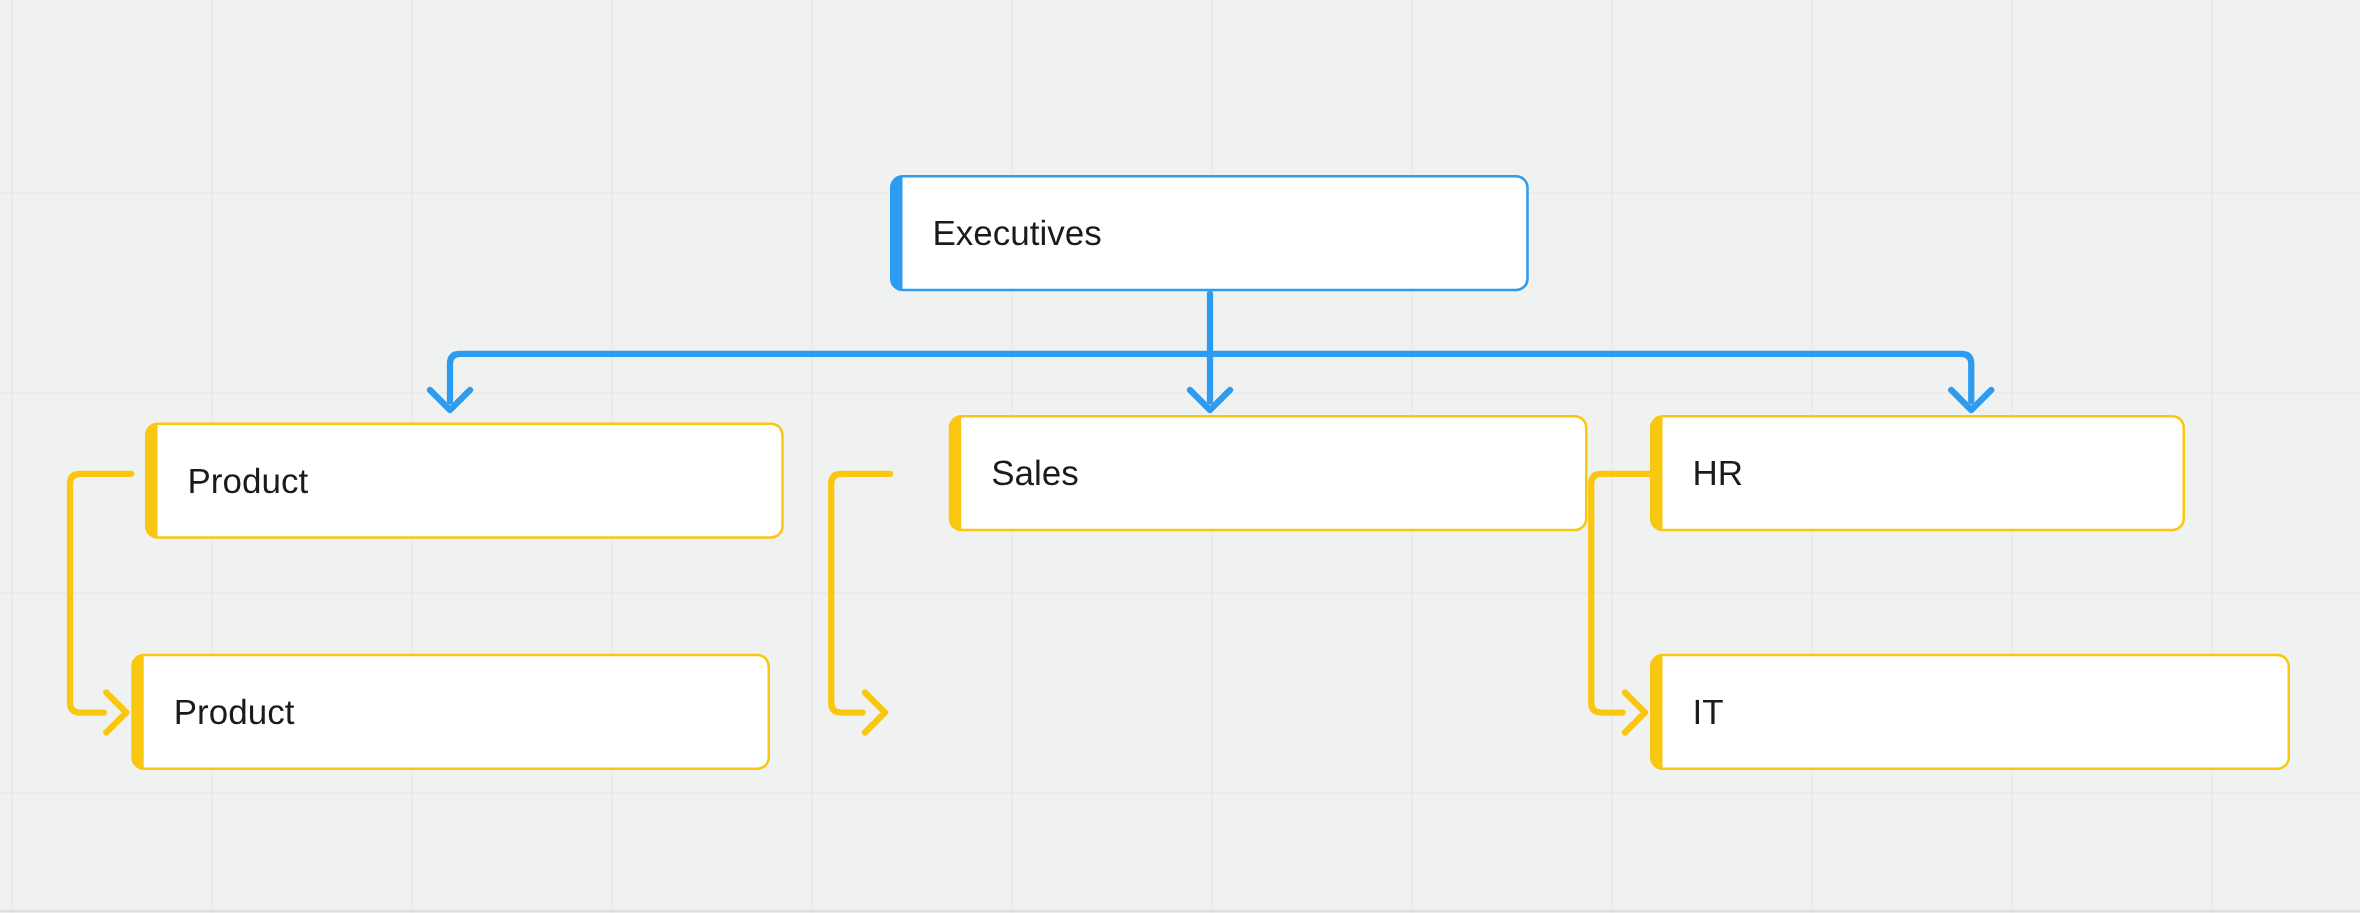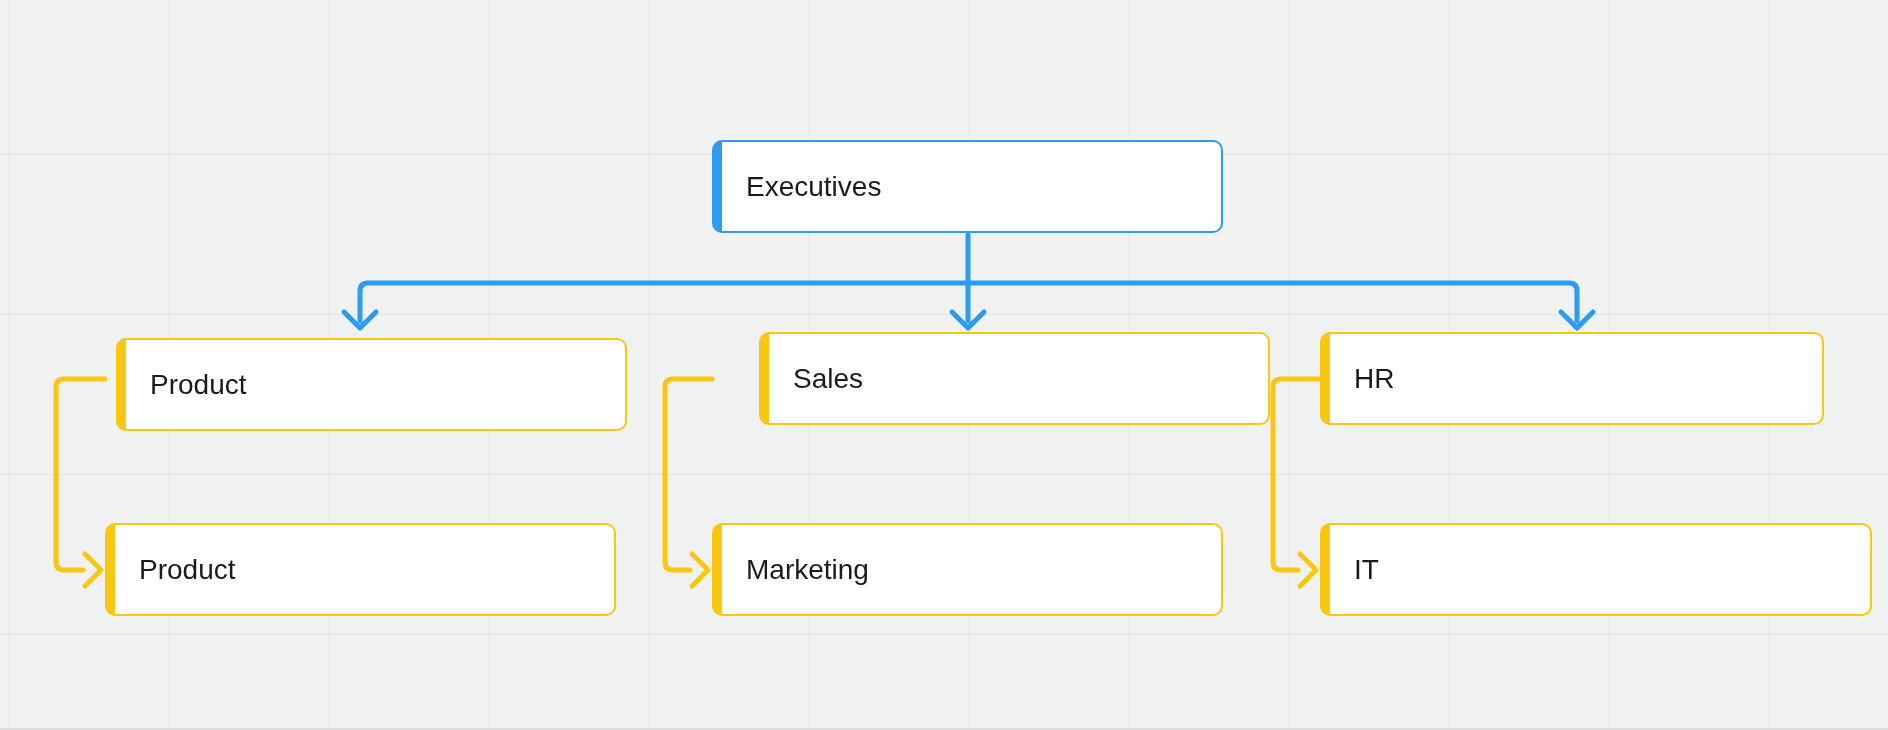--- a/index.html
+++ b/index.html
@@ -63,24 +63,24 @@
     padding-left:24px;
     font-size:28px;
     line-height:1.2;
     color:var(--text);
     white-space:nowrap;
   }
   
   #node-executives{left:712px;top:140px;}
   #node-product   {left:105px;top:338px;margin-left:11px;}
   #node-sales     {left:712px;top:332px;margin-left:47px;}
-  #node-hr        {left:1320px;top:332px;width:504px;}
+  #node-hr        {left:1320px;top:332px;width:428px;}
   #node-support   {left:105px;top:523px;}
   #node-marketing {left:712px;top:523px;}
-  #node-it        {left:1320px;top:523px;width:552px;}
+  #node-it        {left:1320px;top:523px;width:512px;}
 </style>
 </head>
 <body>
 
 <div class="viewport">
 
   <svg class="connectors" viewBox="0 0 1888 730" xmlns="http://www.w3.org/2000/svg">
 
     <g>
       <path class="stroke-blue" d="M 968 235 L 968 321"></path>
@@ -119,22 +119,19 @@
   </div>
 
   <div class="node yellow" id="node-hr">
     <span class="label">HR</span>
   </div>
 
   <div class="node yellow" id="node-support">
     <span class="label">Product</span>
   </div>
 
-  <div class="node yellow" id="node-marketing">
-    <span class="label">Marketing</span>
-  </div>
 
   <div class="node yellow" id="node-it">
     <span class="label">IT</span>
   </div>
 
   <div class="canvas-bottom-edge"></div>
 </div>
 
 </body></html>

